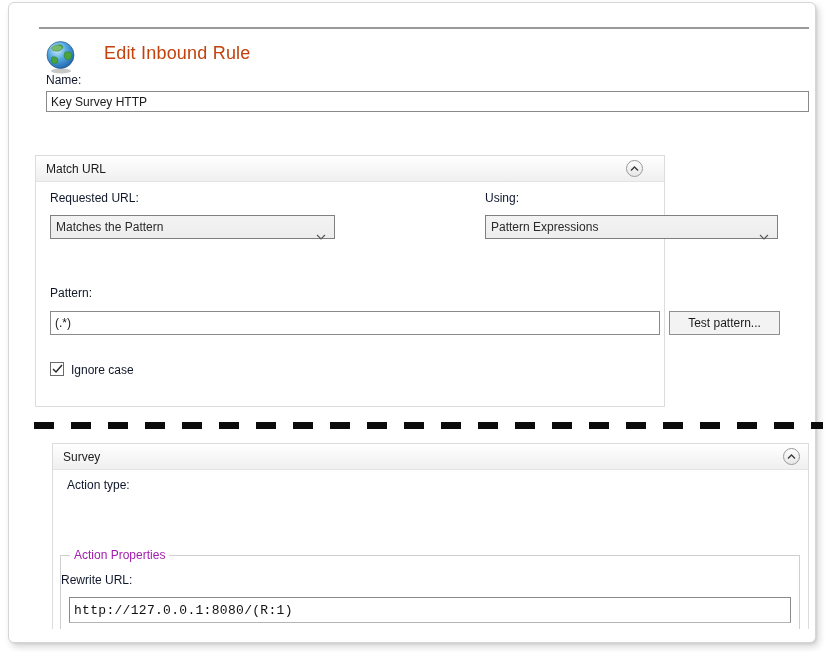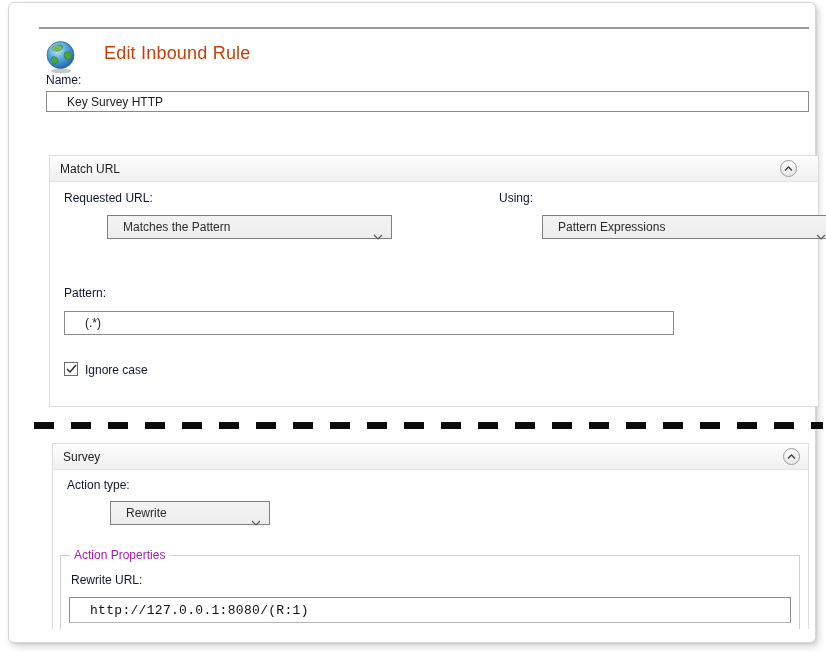--- a/index.html
+++ b/index.html
@@ -19,42 +19,42 @@
   }
   .globe { position: absolute; left: 36px; top: 37px; width: 33px; height: 34px; }
   .page-title {
     position: absolute; left: 95px; top: 40px; font-size: 18px; color: #c2410c;
     letter-spacing: 0.2px;
   }
   .field-label { position: absolute; font-size: 12px; color: #0f172a; white-space: nowrap; }
   .text-input {
     position: absolute; border: 1px solid #8a8a8a; background: #fff;
     font-family: "Liberation Sans", sans-serif; font-size: 12px; color: #1b1b1b;
-    padding: 0 20px; outline: none;
+    padding: 0 4px; outline: none;
   }
   .group-box {
     position: absolute; border: 1px solid #dcdcdc; background: #ffffff;
   }
   .group-header {
     position: absolute; left: 0; top: 0; right: 0; height: 26px;
     background: linear-gradient(#ffffff, #efefef);
     border-bottom: 1px solid #e4e4e4;
   }
   .group-title {
     position: absolute; left: 10px; top: 0; line-height: 26px; font-size: 12px; color: #1b1b1b;
   }
   .collapse-btn {
     position: absolute; top: 4px; width: 17px; height: 17px; border-radius: 50%;
     border: 1px solid #9a9a9a; background: linear-gradient(#fefefe, #e7e7e7);
     display: flex; align-items: center; justify-content: center; cursor: pointer;
   }
   .dropdown {
     position: absolute; height: 24px; border: 1px solid #7f7f7f;
     background: linear-gradient(#f3f3f3, #ededed);
-    font-size: 12px; color: #2a2a2a; line-height: 22px; padding-left: 15px; cursor: default; margin-left: 43px;
+    font-size: 12px; color: #2a2a2a; line-height: 22px; padding-left: 5px; cursor: default;
   }
   .dd-chevron { position: absolute; right: 8px; top: 9px; }
   .push-button {
     position: absolute; height: 24px; border: 1px solid #8f8f8f; background: #f3f3f3;
     font-family: "Liberation Sans", sans-serif; font-size: 12px; color: #1b1b1b;
     text-align: center; cursor: pointer;
   }
   .checkbox {
     position: absolute; width: 14px; height: 14px; border: 1px solid #6b6b6b; background: #fff;
     display: flex; align-items: center; justify-content: center; cursor: pointer;
@@ -98,21 +98,21 @@
         <path d="M20 12 Q26 11 27 15 Q27 19 23 20 Q19 19 19 15 Z" fill="#49a43c" stroke="#2d7a28" stroke-width="0.5"></path>
         <path d="M7 17 Q12 16 13 20 Q13 24 9 24 Q5 22 7 17Z" fill="#49a43c" stroke="#2d7a28" stroke-width="0.5"></path>
         <ellipse cx="11" cy="8" rx="6" ry="3" fill="rgba(255,255,255,0.25)"></ellipse>
       </svg>
     </span>
     <div class="page-title">Edit Inbound Rule</div>
 
     <div class="field-label" style="left:37px; top:70px;">Name:</div>
     <input class="text-input" style="left: 37px; top: 88px; width: 763px; height: 21px;" type="text" value="Key Survey HTTP">
 
-    <div class="group-box" style="left:40px; top:152px; width:770px; height:252px;">
+    <div class="group-box" style="left:26px; top:152px; width:630px; height:252px;">
       <div class="group-header"></div>
       <div class="group-title">Match URL</div>
       <span class="collapse-btn" style="right:21px;">
         <svg width="9" height="6" viewBox="0 0 9 6">
           <polyline points="1,4.5 4.5,1 8,4.5" fill="none" stroke="#3a3a3a" stroke-width="1.3"></polyline>
         </svg>
       </span>
 
       <div class="field-label" style="left:14px; top:35px;">Requested URL:</div>
       <div class="dropdown" style="left:14px; top:59px; width:285px;">
@@ -129,20 +129,21 @@
         <span>Pattern Expressions</span>
         <span class="dd-chevron">
           <svg width="10" height="6" viewBox="0 0 10 6">
               <polyline points="1,1 5,5 9,1" fill="none" stroke="#5a5a5a" stroke-width="1.2"></polyline>
             </svg>
         </span>
       </div>
 
       <div class="field-label" style="left:14px; top:130px;">Pattern:</div>
       <input class="text-input" style="left: 14px; top: 155px; width: 610px; height: 24px;" type="text" value="(.*)">
+      <button class="push-button" style="left:633px; top:155px; width:111px;">Test pattern...</button>
 
       <span class="checkbox" style="left:14px; top:206px;">
         <svg width="11" height="10" viewBox="0 0 11 10">
           <polyline points="1,5 4,8 10,1" fill="none" stroke="#2b2b2b" stroke-width="1.5"></polyline>
         </svg>
       </span>
       <div class="field-label" style="left:35px; top:207px;">Ignore case</div>
     </div>
 
     <div class="dash-separator"></div>
@@ -150,30 +151,22 @@
     <div class="group-box" style="left:43px; top:440px; width:757px; height:186px; border-bottom:none; overflow:hidden;">
       <div class="group-header"></div>
       <div class="group-title">Survey</div>
       <span class="collapse-btn" style="right:8px;">
         <svg width="9" height="6" viewBox="0 0 9 6">
           <polyline points="1,4.5 4.5,1 8,4.5" fill="none" stroke="#3a3a3a" stroke-width="1.3"></polyline>
         </svg>
       </span>
 
       <div class="field-label" style="left:14px; top:34px;">Action type:</div>
-      <div class="dropdown" style="left:14px; top:57px; width:160px;">
-        <span>Rewrite</span>
-        <span class="dd-chevron">
-          <svg width="10" height="6" viewBox="0 0 10 6">
-              <polyline points="1,1 5,5 9,1" fill="none" stroke="#5a5a5a" stroke-width="1.2"></polyline>
-            </svg>
-        </span>
-      </div>
 
       <div class="fieldset" style="left:7px; top:111px; width:740px; height:80px;">
         <span class="fieldset-legend">Action Properties</span>
-        <div class="field-label" style="left:10px; top:17px;">Rewrite URL:</div>
+        <div class="field-label" style="left:0; top:17px;">Rewrite URL:</div>
         <input class="text-input mono-input" style="left: 8px; top: 41px; width: 722px; height: 26px; border-bottom-color: rgb(181, 181, 181);" type="text" value="http://127.0.0.1:8080/(R:1)">
       </div>
     </div>
 
   </div>
 </div>
 
 </body></html>

